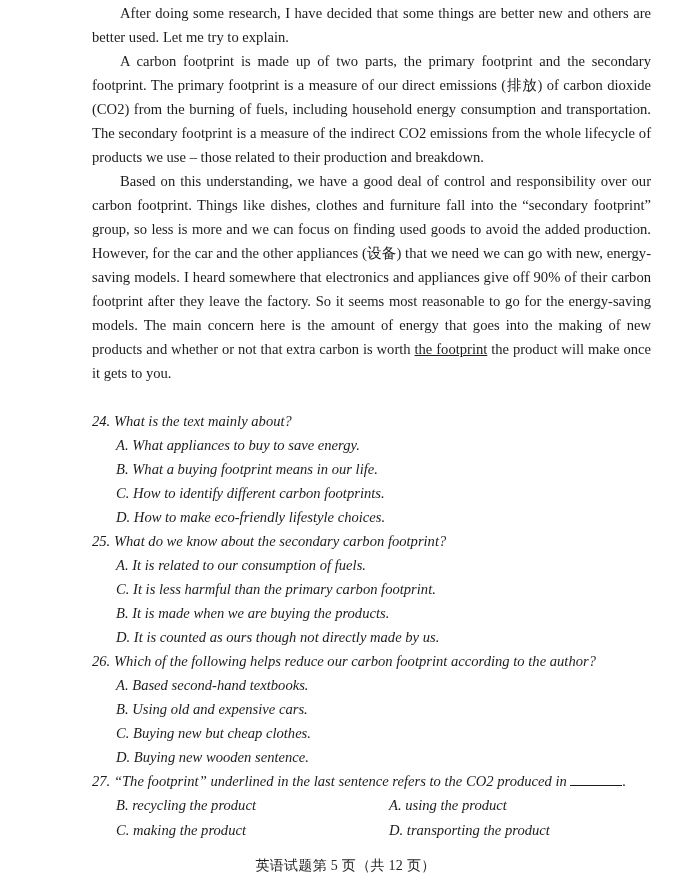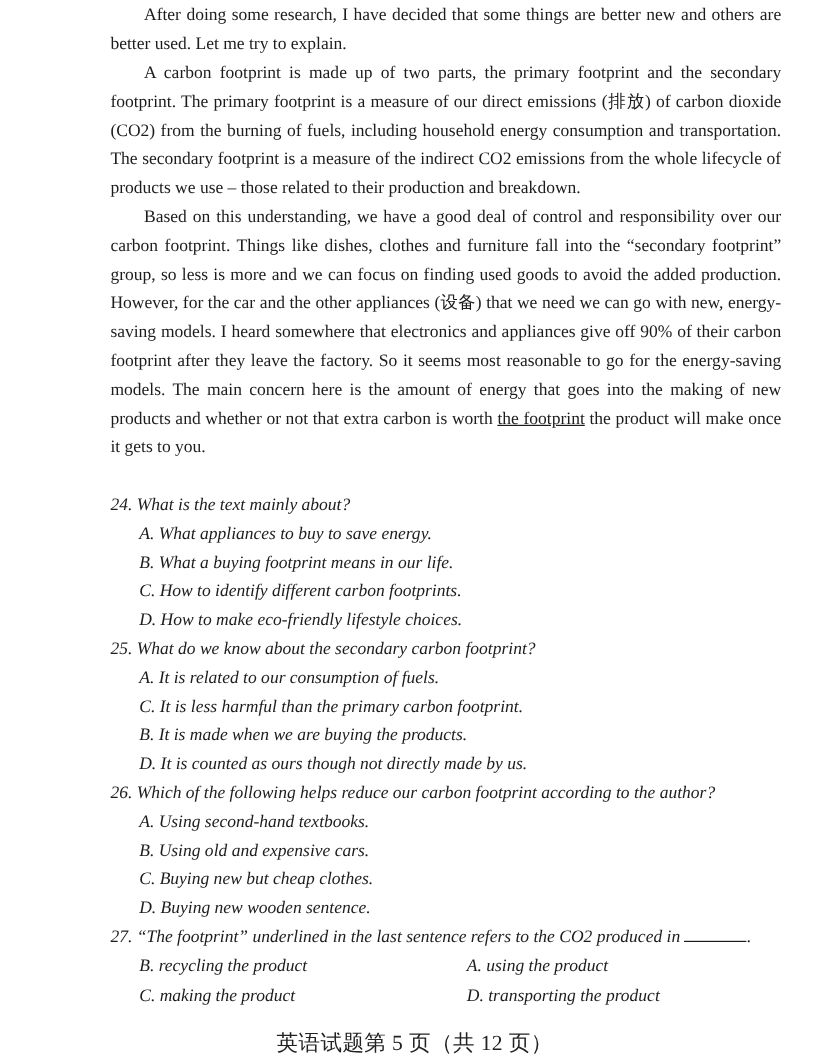--- a/index.html
+++ b/index.html
@@ -63,21 +63,21 @@
       border-bottom: 1px solid #1c1c1c;
       height: 14px;
       vertical-align: baseline;
     }
     .footer {
       position: absolute;
       top: 857px;
       left: 0;
       width: 691px;
       text-align: center;
-      font-size: 18px;
+      font-size: 14px;
       color: #222;
       letter-spacing: 0.3px;
     }
   </style>
 </head>
 <body>
 
 <div class="page">
 
   <div class="passage">
@@ -99,21 +99,21 @@
     <div class="q">
       <div class="q-stem">25. What do we know about the secondary carbon footprint?</div>
       <div class="q-opt">A. It is related to our consumption of fuels.</div>
       <div class="q-opt">C. It is less harmful than the primary carbon footprint.</div>
       <div class="q-opt">B. It is made when we are buying the products.</div>
       <div class="q-opt">D. It is counted as ours though not directly made by us.</div>
     </div>
 
     <div class="q">
       <div class="q-stem">26. Which of the following helps reduce our carbon footprint according to the author?</div>
-      <div class="q-opt">A. Using second-hand textbooks.</div>
+      <div class="q-opt">A. Based second-hand textbooks.</div>
       <div class="q-opt">B. Using old and expensive cars.</div>
       <div class="q-opt">C. Buying new but cheap clothes.</div>
       <div class="q-opt">D. Buying new wooden sentence.</div>
     </div>
 
     <div class="q">
       <div class="q-stem"><span>27. “The footprint” underlined in the last sentence refers to the CO2 produced in </span><span class="blank"></span><span>.</span></div>
       <div class="opt-grid">
         <div class="cell">B. recycling the product</div>
         <div class="cell">A. using the product</div>

